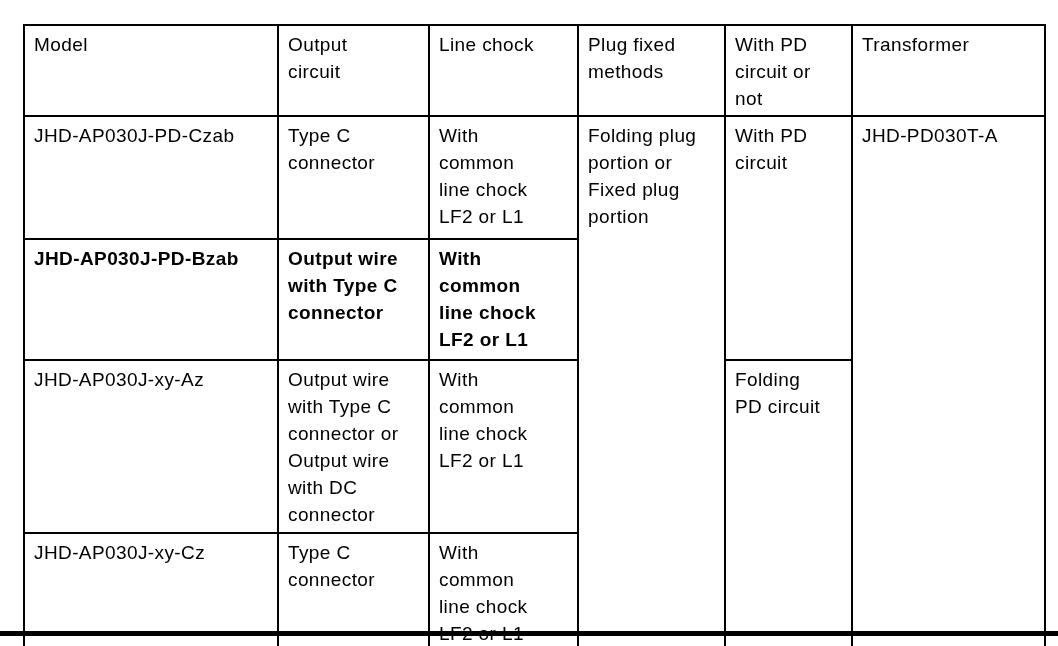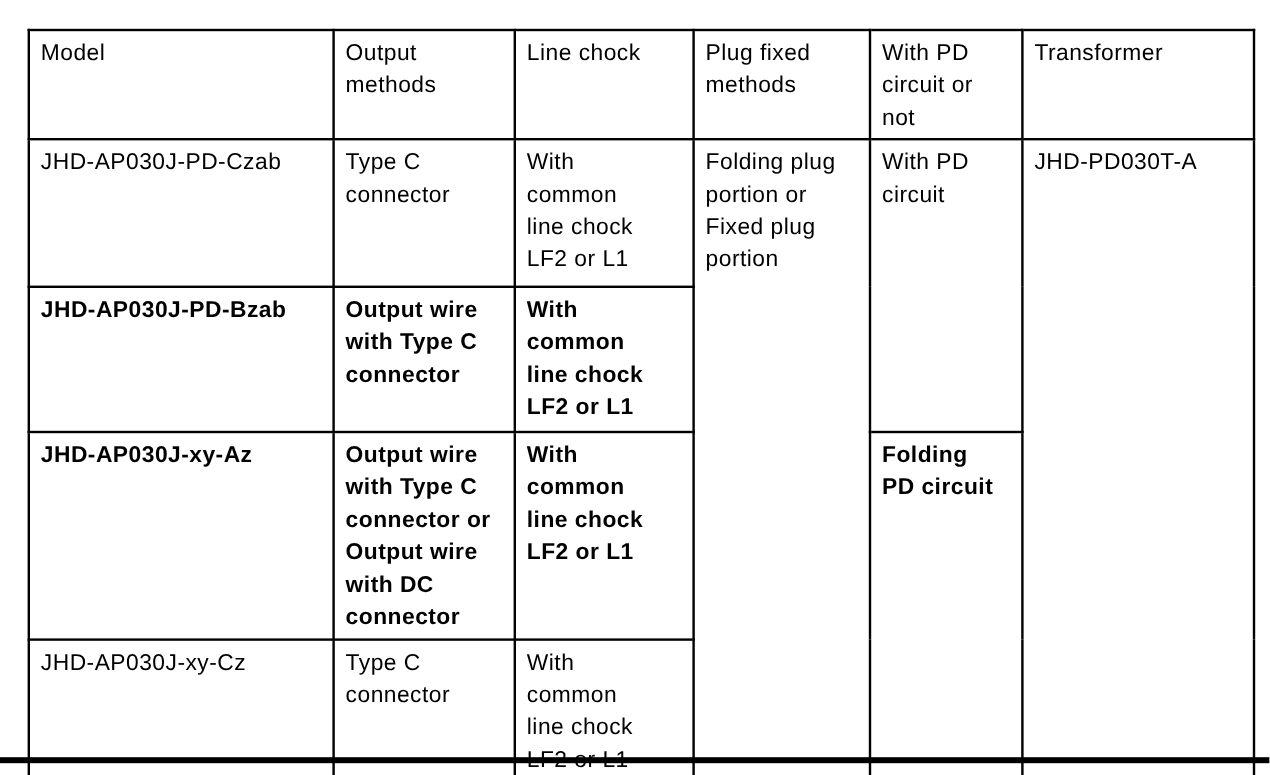--- a/index.html
+++ b/index.html
@@ -24,21 +24,21 @@
     padding: 5px 8px 0 9px;
     font-size: 19px;
     line-height: 27px;
     letter-spacing: 0.4px;
     white-space: pre-line;
     overflow: hidden;
   }
   tr.row-header { height: 91px; }
   tr.row-1 { height: 123px; }
   tr.row-2 { height: 121px; font-weight: bold; }
-  tr.row-3 { height: 173px; font-weight: bold; }
+  tr.row-3 { height: 173px; }
   tr.row-4 { height: 117px; }
   .bottom-rule {
     position: absolute;
     left: 0; top: 631px;
     width: 1058px; height: 5px;
     background: #000000;
   }
 </style>
 </head>
 <body>
@@ -49,21 +49,21 @@
     <col style="width:151px">
     <col style="width:149px">
     <col style="width:147px">
     <col style="width:127px">
     <col style="width:193px">
   </colgroup>
   <tbody>
     <tr class="row-header">
       <td>Model</td>
       <td>Output
-methods</td>
+circuit</td>
       <td>Line chock</td>
       <td>Plug fixed
 methods</td>
       <td>With PD
 circuit or
 not</td>
       <td>Transformer</td>
     </tr>
     <tr class="row-1">
       <td>JHD-AP030J-PD-Czab</td>

